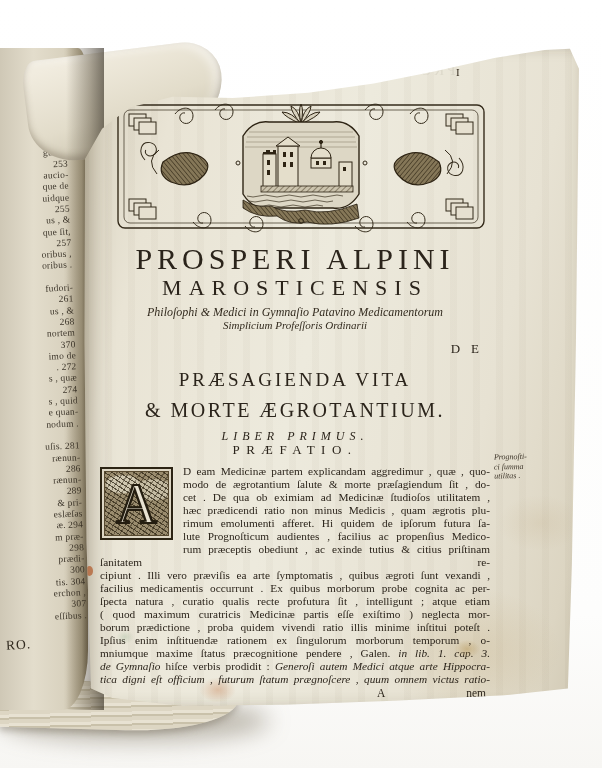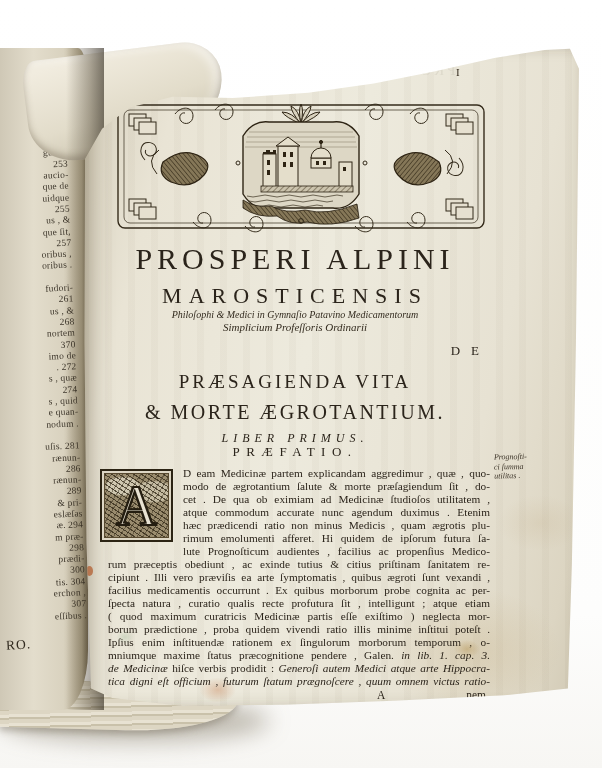--- a/index.html
+++ b/index.html
@@ -50,31 +50,31 @@
 
   .pagenum{position:absolute;left:374px;top:24px;font-size:11px;letter-spacing:1px;color:#342c1f;}
 
   .showthrough{position:absolute;left:150px;top:20px;width:280px;text-align:center;
     transform:scaleX(-1);opacity:.08;filter:blur(.7px);font-size:15px;letter-spacing:3px;color:#4a4234;}
 
   .headpiece{position:absolute;left:33px;top:58px;width:372px;height:133px;}
 
   .col{position:absolute;left:18px;top:202px;width:390px;text-align:center;}
   .t1{font-size:30px;line-height:30px;letter-spacing:5px;white-space:nowrap;}
-  .t2{font-size:22px;line-height:24px;letter-spacing:7px;margin-top:10px;white-space:nowrap;text-align:center;}
-  .sub{font-style:italic;font-size:10px;line-height:13px;color:#332b1f;}
+  .t2{font-size:22px;line-height:24px;letter-spacing:7px;margin-top:2px;white-space:nowrap;text-align:center;}
+  .sub{font-style:italic;font-size:12px;line-height:13px;margin-top:6px;color:#332b1f;}
   .sub2{font-style:italic;font-size:11px;line-height:13px;color:#332b1f;}
   .de{font-size:13px;line-height:14px;letter-spacing:11px;margin-top:10px;text-align:right;}
   .m1{font-size:19px;line-height:31px;letter-spacing:3px;margin-top:8px;white-space:nowrap;}
   .m2{font-size:20px;line-height:23px;letter-spacing:2.5px;margin-top:4px;white-space:nowrap;}
   .liber{font-style:italic;font-size:12px;line-height:13px;letter-spacing:5px;margin-top:8px;}
   .praef{font-size:13px;line-height:14px;letter-spacing:6.5px;}
 
   .body-para{margin-top:8px;text-align:justify;font-size:11.3px;line-height:13px;color:#2b241b;}
-  .bline{text-align:justify;text-align-last:justify;white-space:normal;margin-left:8px;}
+  .bline{text-align:justify;text-align-last:justify;white-space:normal;}
   .bline .it{font-style:italic;}
   .dropcap{float:left;width:69px;height:69px;margin:2px 10px 16px 0;position:relative;
     border:2.5px solid #2c2414;box-shadow:inset 0 0 0 2px #ddd6c4, inset 0 0 0 3px #57492f;
     background:
       repeating-linear-gradient(33deg, rgba(44,35,18,.75) 0 1px, rgba(0,0,0,0) 1px 4px),
       repeating-linear-gradient(-58deg, rgba(44,35,18,.45) 0 1px, rgba(0,0,0,0) 1px 5px),
       radial-gradient(26px 14px at 30% 22%, #cfc7b0 0 60%, rgba(0,0,0,0) 70%),
       radial-gradient(30px 16px at 75% 30%, #c4bba2 0 60%, rgba(0,0,0,0) 70%),
       #9a8c6e;}
   .dropcap span{position:absolute;left:50%;top:52%;transform:translate(-50%,-52%);
@@ -271,33 +271,32 @@
       <div class="liber">LIBER PRIMUS.</div>
       <div class="praef">PRÆFATIO.</div>
 
       <div class="body-para" id="body-para">
         <div class="dropcap">
           <span>A</span>
         </div>
       <div class="bline"><span class="rm">D eam Medicinæ partem explicandam aggredimur , quæ , quo-</span></div>
           <div class="bline"><span class="rm">modo de ægrotantium ſalute &amp; morte præſagiendum ſit , do-</span></div>
           <div class="bline"><span class="rm">cet . De qua ob eximiam ad Medicinæ ſtudioſos utilitatem ,</span></div>
-          <div class="bline"><span class="rm">atque commodum accurate nunc agendum duximus . Etenim</span></div>
           <div class="bline"><span class="rm">hæc prædicendi ratio non minus Medicis , quam ægrotis plu-</span></div>
           <div class="bline"><span class="rm">rimum emolumenti afferet. Hi quidem de ipſorum futura ſa-</span></div>
           <div class="bline"><span class="rm">lute Prognoſticum audientes , facilius ac propenſius Medico-</span></div>
           <div class="bline"><span class="rm">rum præceptis obediunt , ac exinde tutius &amp; citius priſtinam ſanitatem re-</span></div>
           <div class="bline"><span class="rm">cipiunt . Illi vero præviſis ea arte ſymptomatis , quibus ægroti ſunt vexandi ,</span></div>
           <div class="bline"><span class="rm">facilius medicamentis occurrunt . Ex quibus morborum probe cognita ac per-</span></div>
           <div class="bline"><span class="rm">ſpecta natura , curatio qualis recte profutura ſit , intelligunt ; atque etiam</span></div>
           <div class="bline"><span class="rm">( quod maximum curatricis Medicinæ partis eſſe exiſtimo ) neglecta mor-</span></div>
           <div class="bline"><span class="rm">borum prædictione , proba quidem vivendi ratio illis minime inſtitui poteſt .</span></div>
           <div class="bline"><span class="rm">Ipſius enim inſtituendæ rationem ex ſingulorum morborum temporum , o-</span></div>
           <div class="bline"><span class="rm">mniumque maxime ſtatus præcognitione pendere , Galen.</span><span class="it"> in lib. 1. cap. 3.</span></div>
-          <div class="bline"><span class="it">de Medicinæ</span><span class="rm"> hiſce verbis prodidit : </span><span class="it">Generoſi autem Medici atque arte Hippocra-</span></div>
+          <div class="bline"><span class="it">de Gymnaſio</span><span class="rm"> hiſce verbis prodidit : </span><span class="it">Generoſi autem Medici atque arte Hippocra-</span></div>
           <div class="bline"><span class="it">tica digni eſt officium , futurum ſtatum prægnoſcere , quum omnem victus ratio-</span></div>
         </div>
 
       <div class="sigrow">
         <span class="sig">A</span>
         <span class="cw">nem</span>
       </div>
     </div>
 
     <div class="margin-note" id="margin-note">

